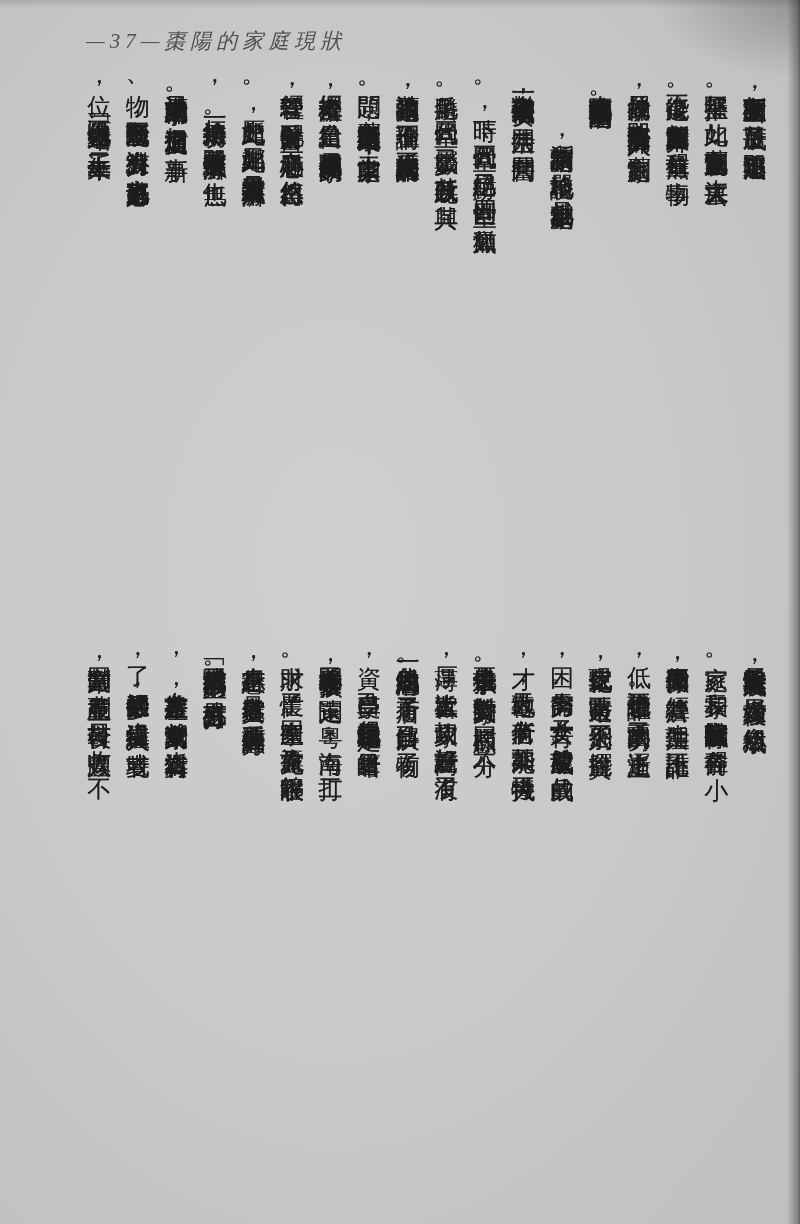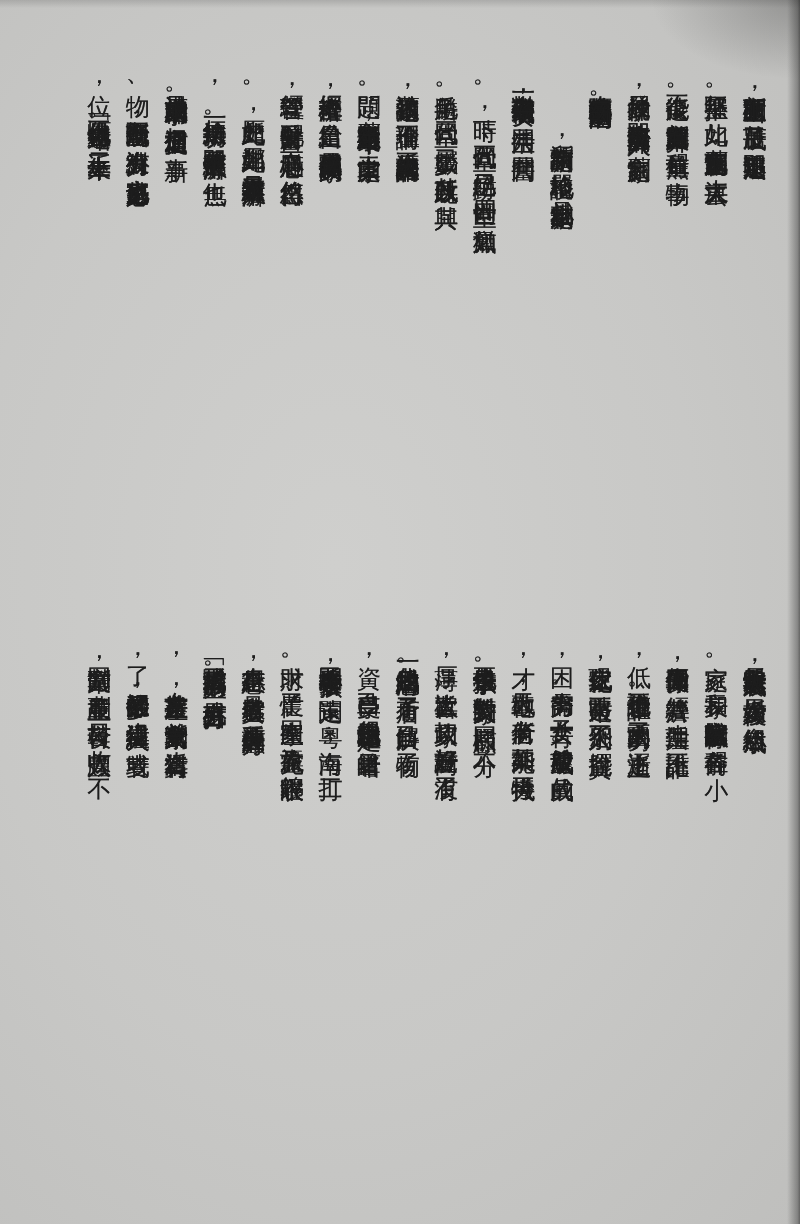--- a/index.html
+++ b/index.html
@@ -65,20 +65,21 @@
     color: #1d1d1d;
     text-shadow: 0 0 0.5px rgba(10,10,10,0.55);
     white-space: pre;
     line-break: anywhere;
   }
 </style>
 </head>
 <body>
 
 <div class="page">
+  <div class="running-header">—37—棗陽的家庭現狀</div>
 
   <div class="text-block block-top">
       <div class="lane">
         <div class="vtext">新家庭制破土而出，茁壯成長了。迅即無遠不屆，</div>
       </div>
       <div class="lane">
         <div class="vtext">無堅不摧。如此，舊家庭制土崩瓦解，大江東去，</div>
       </div>
       <div class="lane">
         <div class="vtext">不能復返。新家庭制若旭日東升，前程無量。事物</div>

